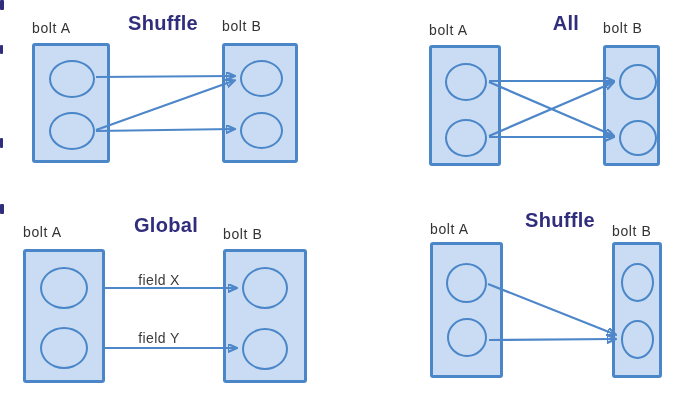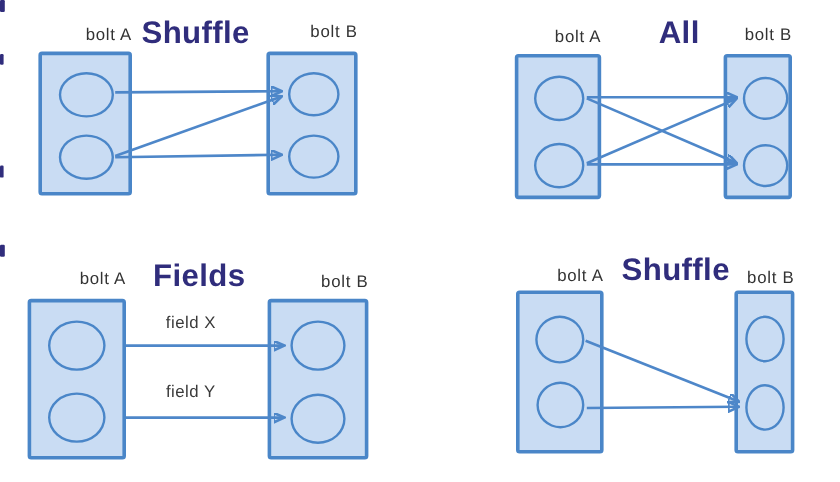--- a/index.html
+++ b/index.html
@@ -1,38 +1,38 @@
 <!DOCTYPE html>
 <html><head>
 <meta charset="utf-8">
 <style>
   html,body{margin:0;padding:0;background:#ffffff;}
   #canvas{
     position:relative;width:700px;height:402px;background:#ffffff;
     overflow:hidden;font-family:"Liberation Sans",sans-serif;
   }
   .panel-title{
-    position:absolute;font-weight:bold;font-size:26px;color:#302d7c;
+    position:absolute;font-weight:bold;font-size:20px;color:#302d7c;
     text-align:center;letter-spacing:0.3px;white-space:nowrap;
   }
   .bolt-label{
-    position:absolute;font-size:14px;color:#333333;text-align:right;
+    position:absolute;font-size:14px;color:#333333;text-align:left;
     letter-spacing:0.6px;white-space:nowrap;
   }
   .bolt-box{
     position:absolute;background:#c9dcf3;border:3px solid #4a86c8;
     border-radius:3px;box-sizing:border-box;
   }
   .task-circle{
     position:absolute;background:#c9dcf3;border:2.5px solid #4a86c8;
     border-radius:50%;box-sizing:border-box;
   }
   .edge-label{
     position:absolute;font-size:14px;color:#3a3a3a;text-align:center;
-    letter-spacing:0.4px;white-space:nowrap;
+    letter-spacing:0.4px;white-space:nowrap;margin-top:12px;
   }
   .edge-fragment{
     position:absolute;background:#302d7c;border-radius:1px;
   }
   #arrow-layer{
     position:absolute;left:0;top:0;width:700px;height:402px;
     pointer-events:none;
   }
   #arrow-layer path{stroke:#4e87c9;stroke-width:2.2;fill:none;}
 </style>
@@ -64,21 +64,21 @@
     <div class="bolt-label" style="left:603px;top:20px;width:57px">bolt B</div>
     <div class="bolt-box" style="left:429px;top:45px;width:72px;height:121px"></div>
     <div class="task-circle" style="left:445px;top:63px;width:42px;height:38px"></div>
     <div class="task-circle" style="left:445px;top:119px;width:42px;height:38px"></div>
     <div class="bolt-box" style="left:603px;top:45px;width:57px;height:121px"></div>
     <div class="task-circle" style="left:619px;top:64px;width:38px;height:36px"></div>
     <div class="task-circle" style="left:619px;top:120px;width:38px;height:36px"></div>
   </div>
 
   <div>
-    <div class="panel-title" style="left:126px;top:214px;width:80px">Fields</div>
+    <div class="panel-title" style="left:126px;top:214px;width:80px">Global</div>
     <div class="bolt-label" style="left:23px;top:224px;width:82px">bolt A</div>
     <div class="bolt-label" style="left:223px;top:226px;width:84px">bolt B</div>
     <div class="bolt-box" style="left:23px;top:249px;width:82px;height:134px"></div>
     <div class="task-circle" style="left:40px;top:267px;width:48px;height:42px"></div>
     <div class="task-circle" style="left:40px;top:327px;width:48px;height:42px"></div>
     <div class="bolt-box" style="left:223px;top:249px;width:84px;height:134px"></div>
     <div class="task-circle" style="left:242px;top:267px;width:46px;height:42px"></div>
     <div class="task-circle" style="left:242px;top:328px;width:46px;height:42px"></div>
     <div class="edge-label" style="left:128px;top:260px;width:62px">field X</div>
     <div class="edge-label" style="left:128px;top:318px;width:62px">field Y</div>

